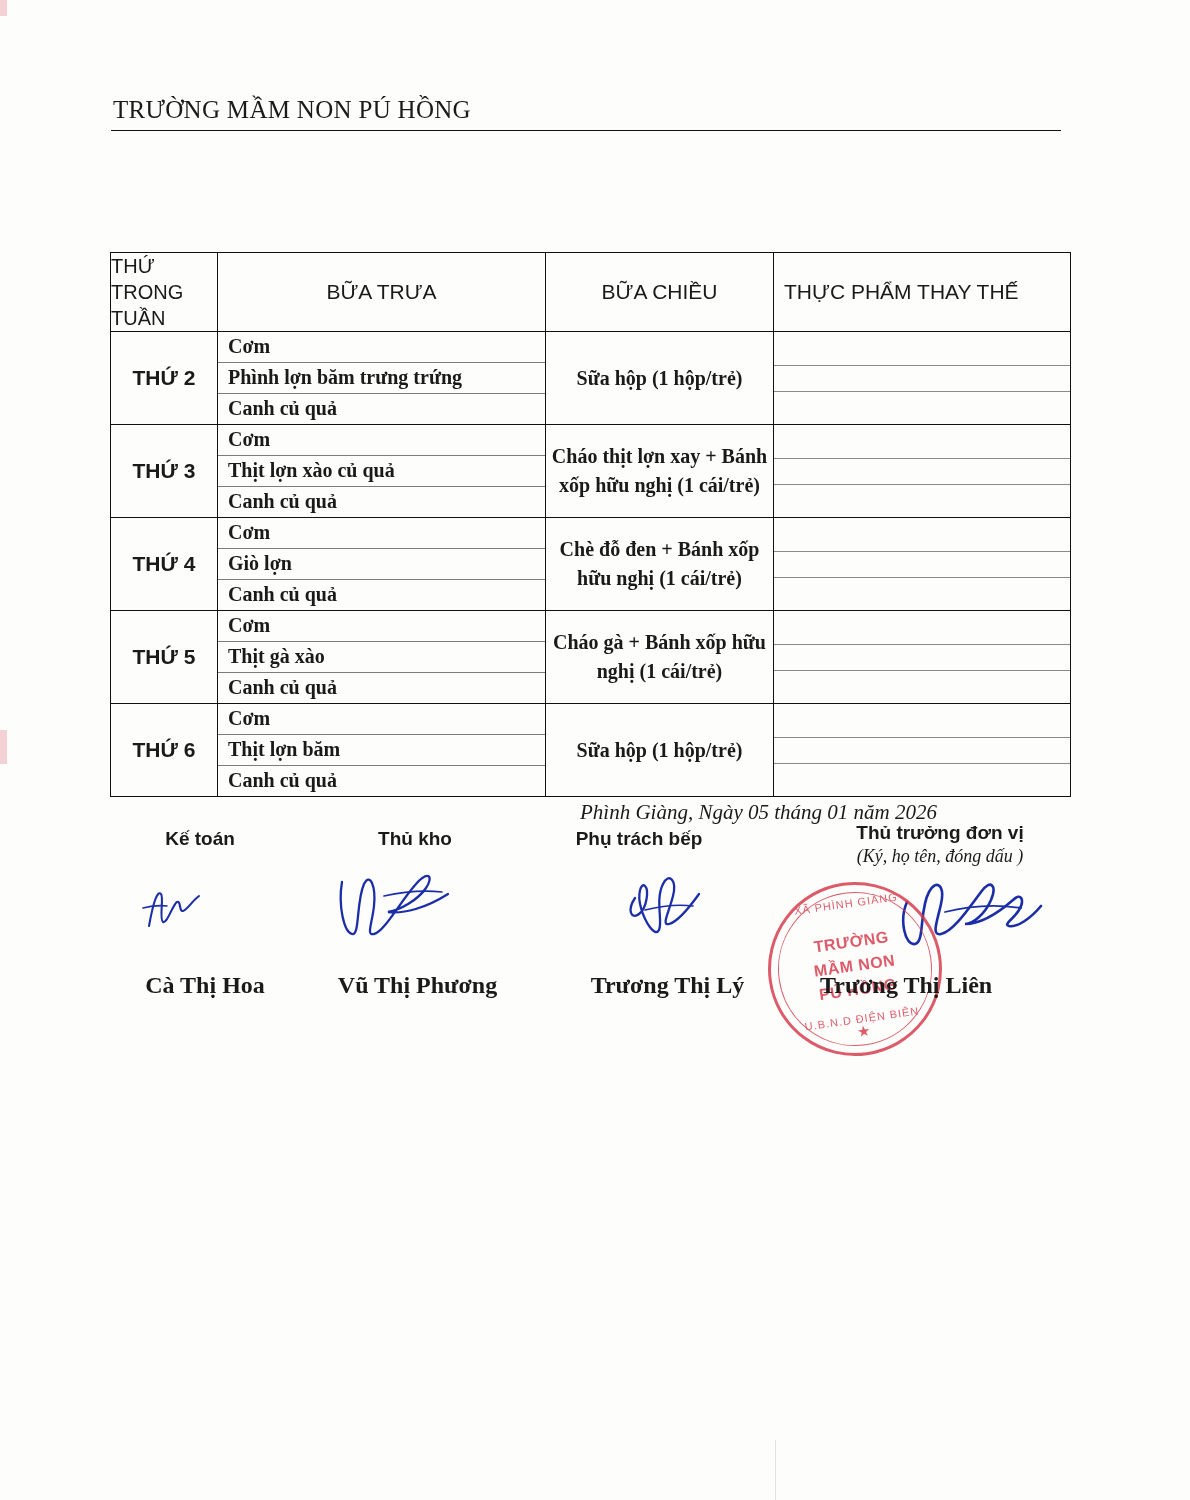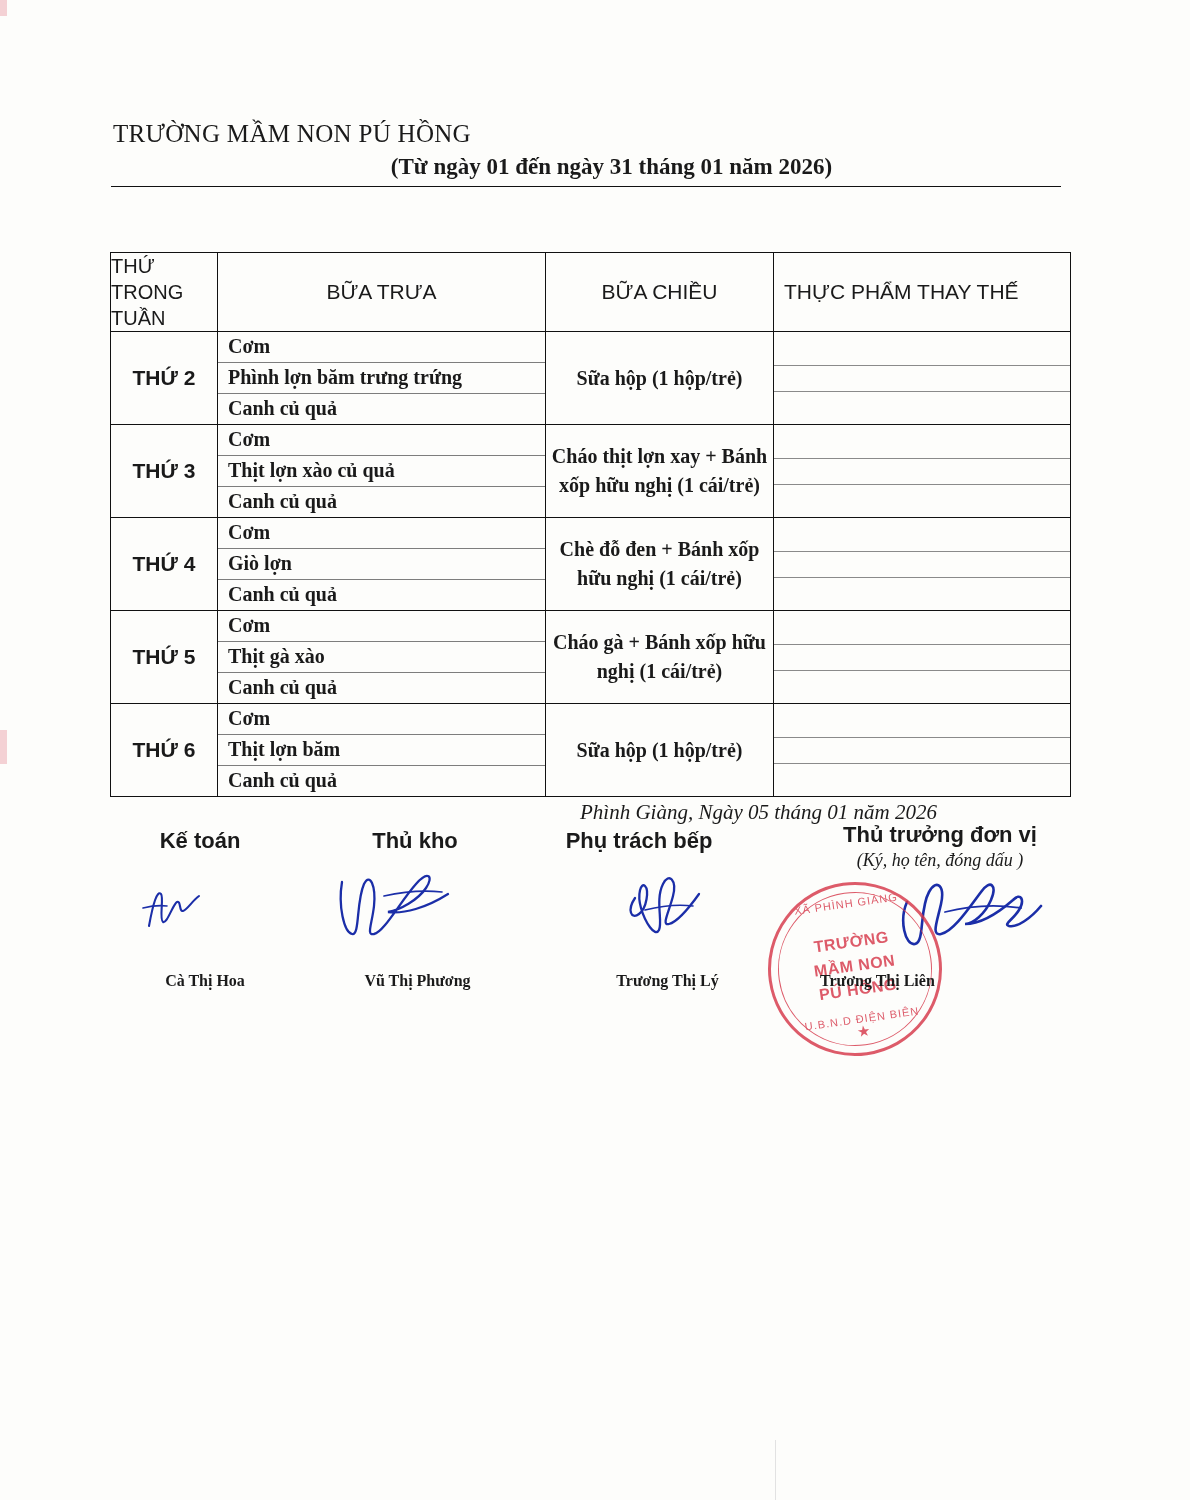--- a/index.html
+++ b/index.html
@@ -34,21 +34,21 @@
 
   .doc {
     position: absolute;
     left: 0;
     top: 0;
     width: 1190px;
   }
 
   
   .hdr {
-    margin-top: 120px;
+    margin-top: 96px;
     padding-left: 113px;
     padding-right: 110px;
   }
   .school-name {
     font-size: 25px;
     letter-spacing: .3px;
     font-family: "Liberation Serif", serif;
   }
   .title-main {
     text-align: center;
@@ -163,32 +163,32 @@
     white-space: nowrap;
   }
   .sig-col {
     position: absolute;
     text-align: center;
     font-size: 20px;
   }
   .sig-role {
     font-weight: bold;
     font-family: "Liberation Sans", sans-serif;
-    font-size: 22px;
+    font-size: 19px;
     white-space: nowrap;
   }
   .sig-note {
     font-style: italic;
     font-size: 18px;
     white-space: nowrap;
     margin-top: 2px;
   }
   .sig-name {
     font-weight: bold;
-    font-size: 16px;
+    font-size: 24px;
     white-space: nowrap;
   }
   .c1 { left: 10px;  top: 28px; width: 160px; }
   .c2 { left: 200px; top: 28px; width: 210px; }
   .c3 { left: 429px; top: 28px; width: 200px; }
   .c4 { left: 700px; top: 22px; width: 260px; }
 
   .sig-ink {
     position: absolute;
     color: #1b2ea8;
@@ -271,21 +271,20 @@
 <body>
 
 <div class="page">
   <div class="edge-mark m1"></div>
   <div class="edge-mark m2"></div>
 
   <div class="doc">
 
     <div class="hdr">
       <div class="school-name">TRƯỜNG MẦM NON PÚ HỒNG</div>
-      <div class="title-sub">(Từ ngày 01 đến ngày 31 tháng 01 năm 2026)</div>
       <div class="rule"></div>
     </div>
 
     <table class="menu">
       <colgroup>
         <col class="c-day">
           <col class="c-lunch">
           <col class="c-dinner">
           <col class="c-alt">
       </colgroup>

